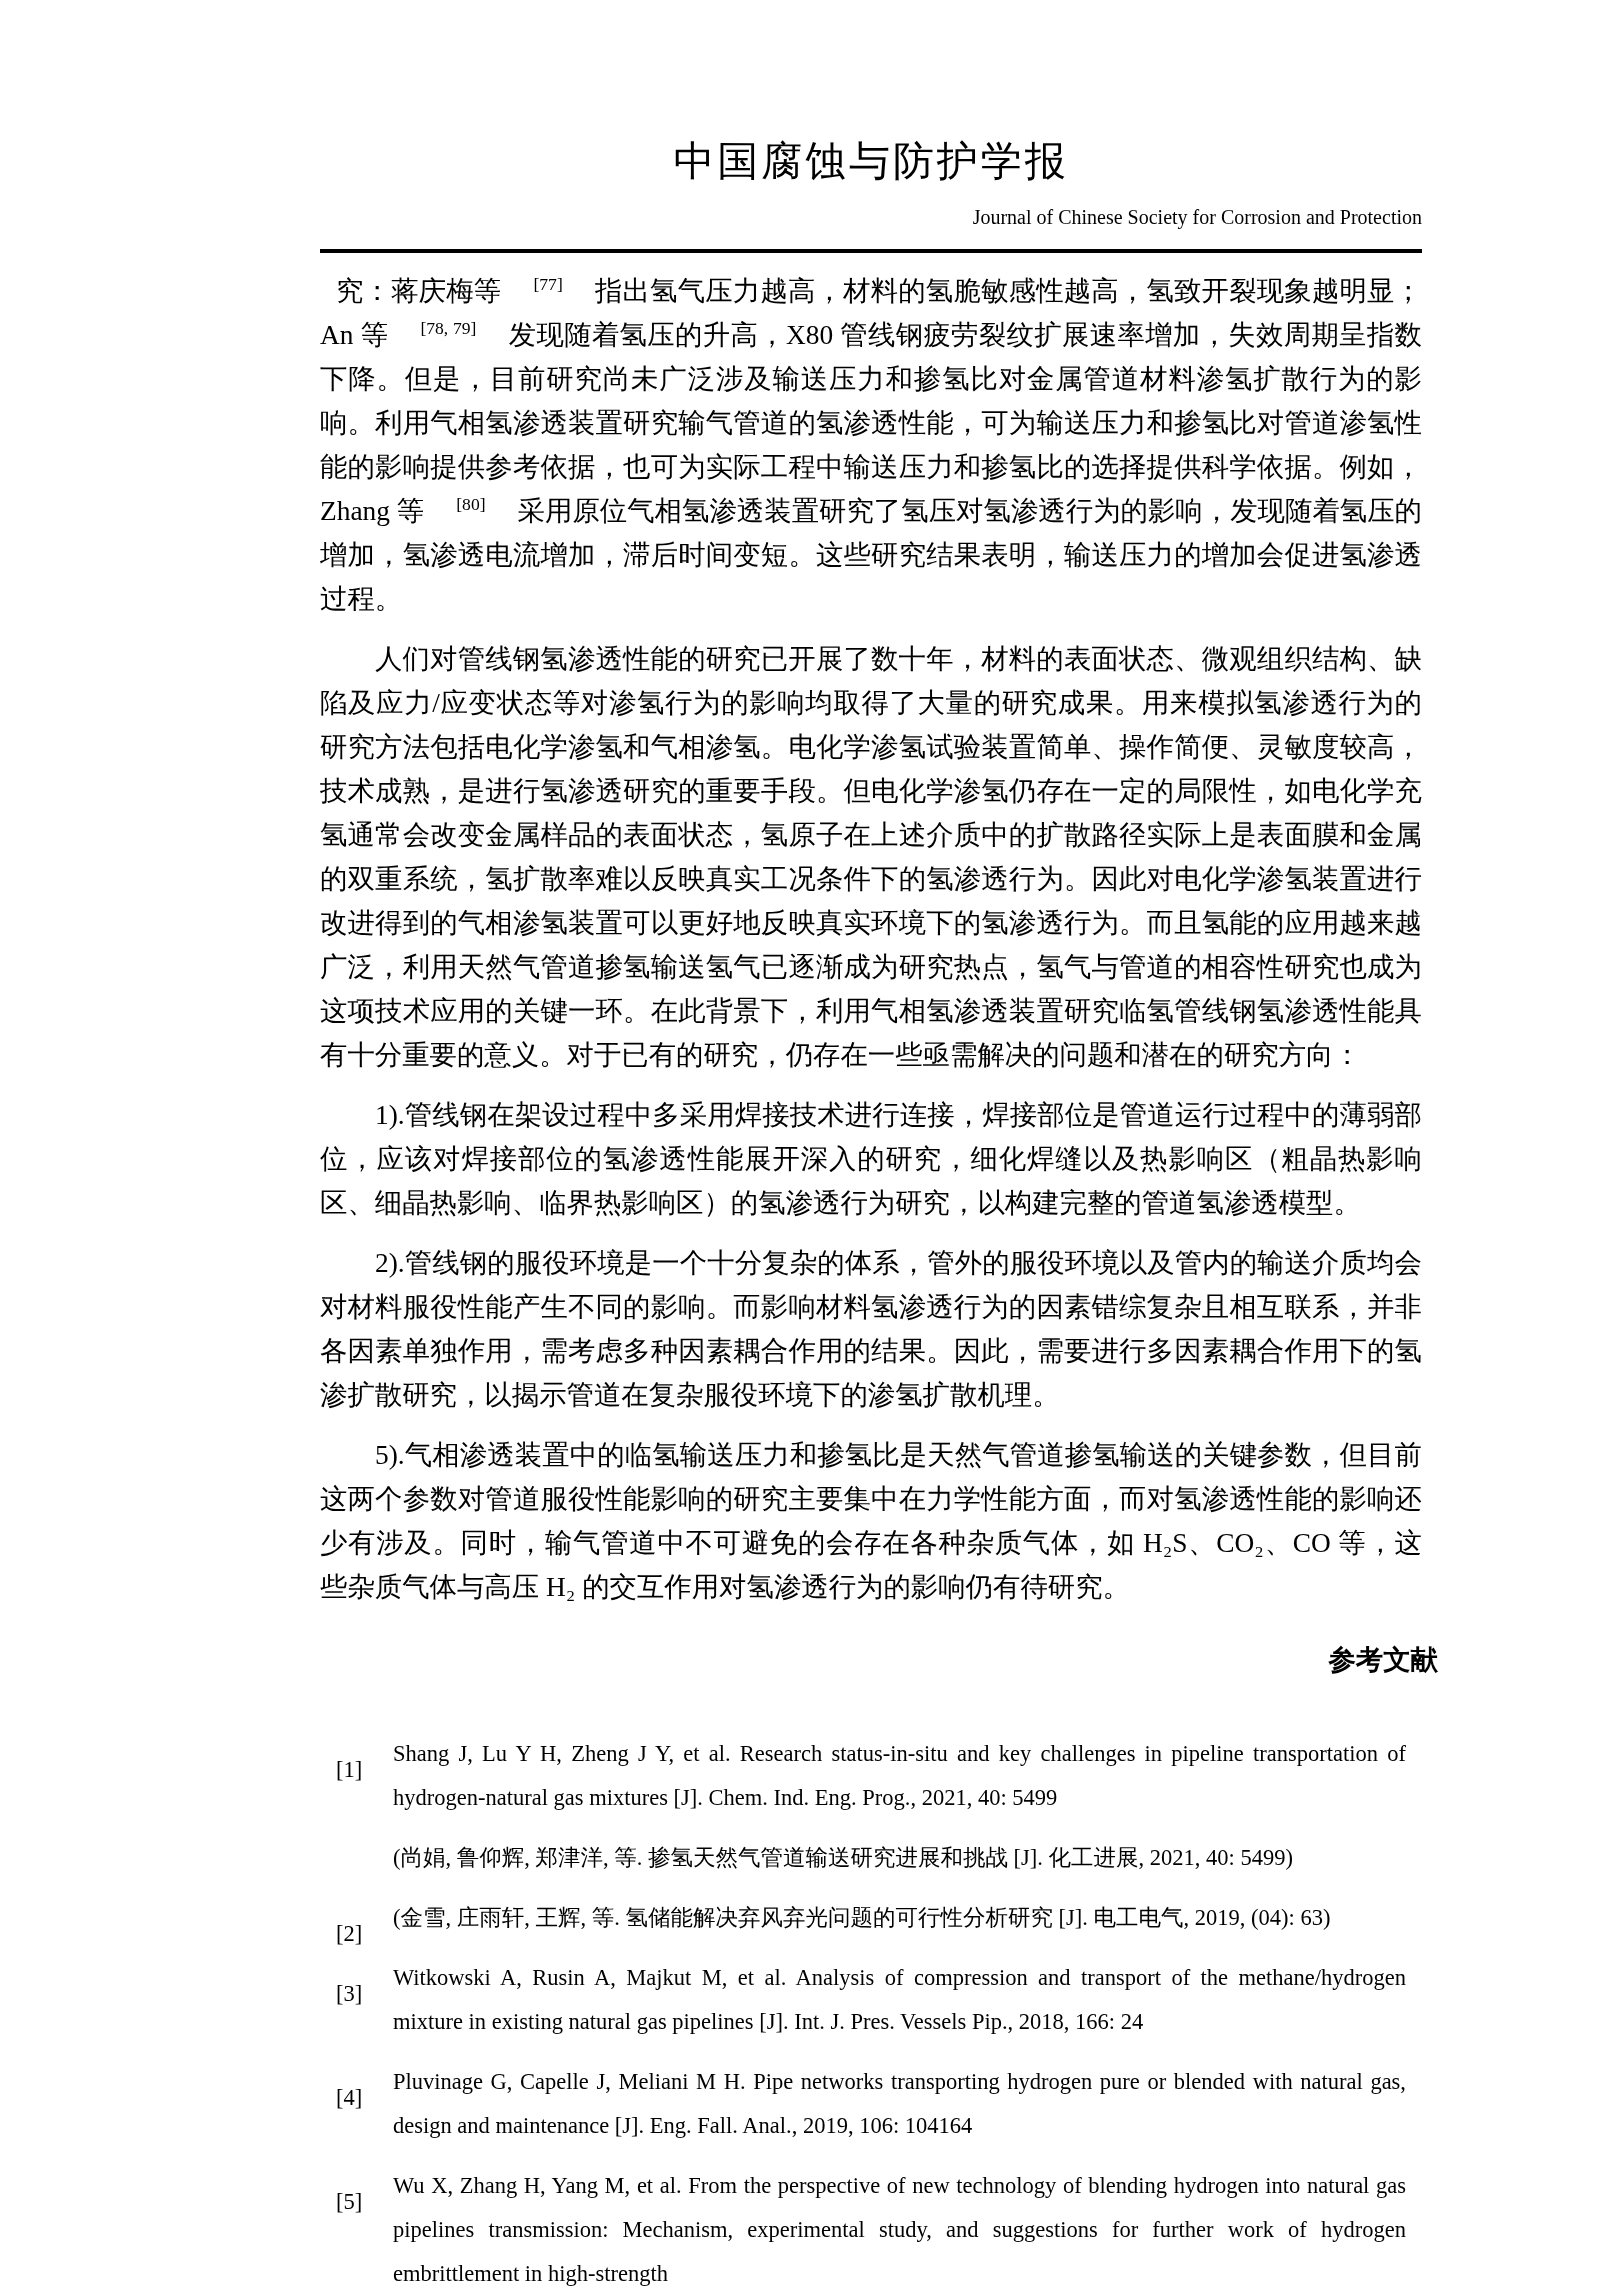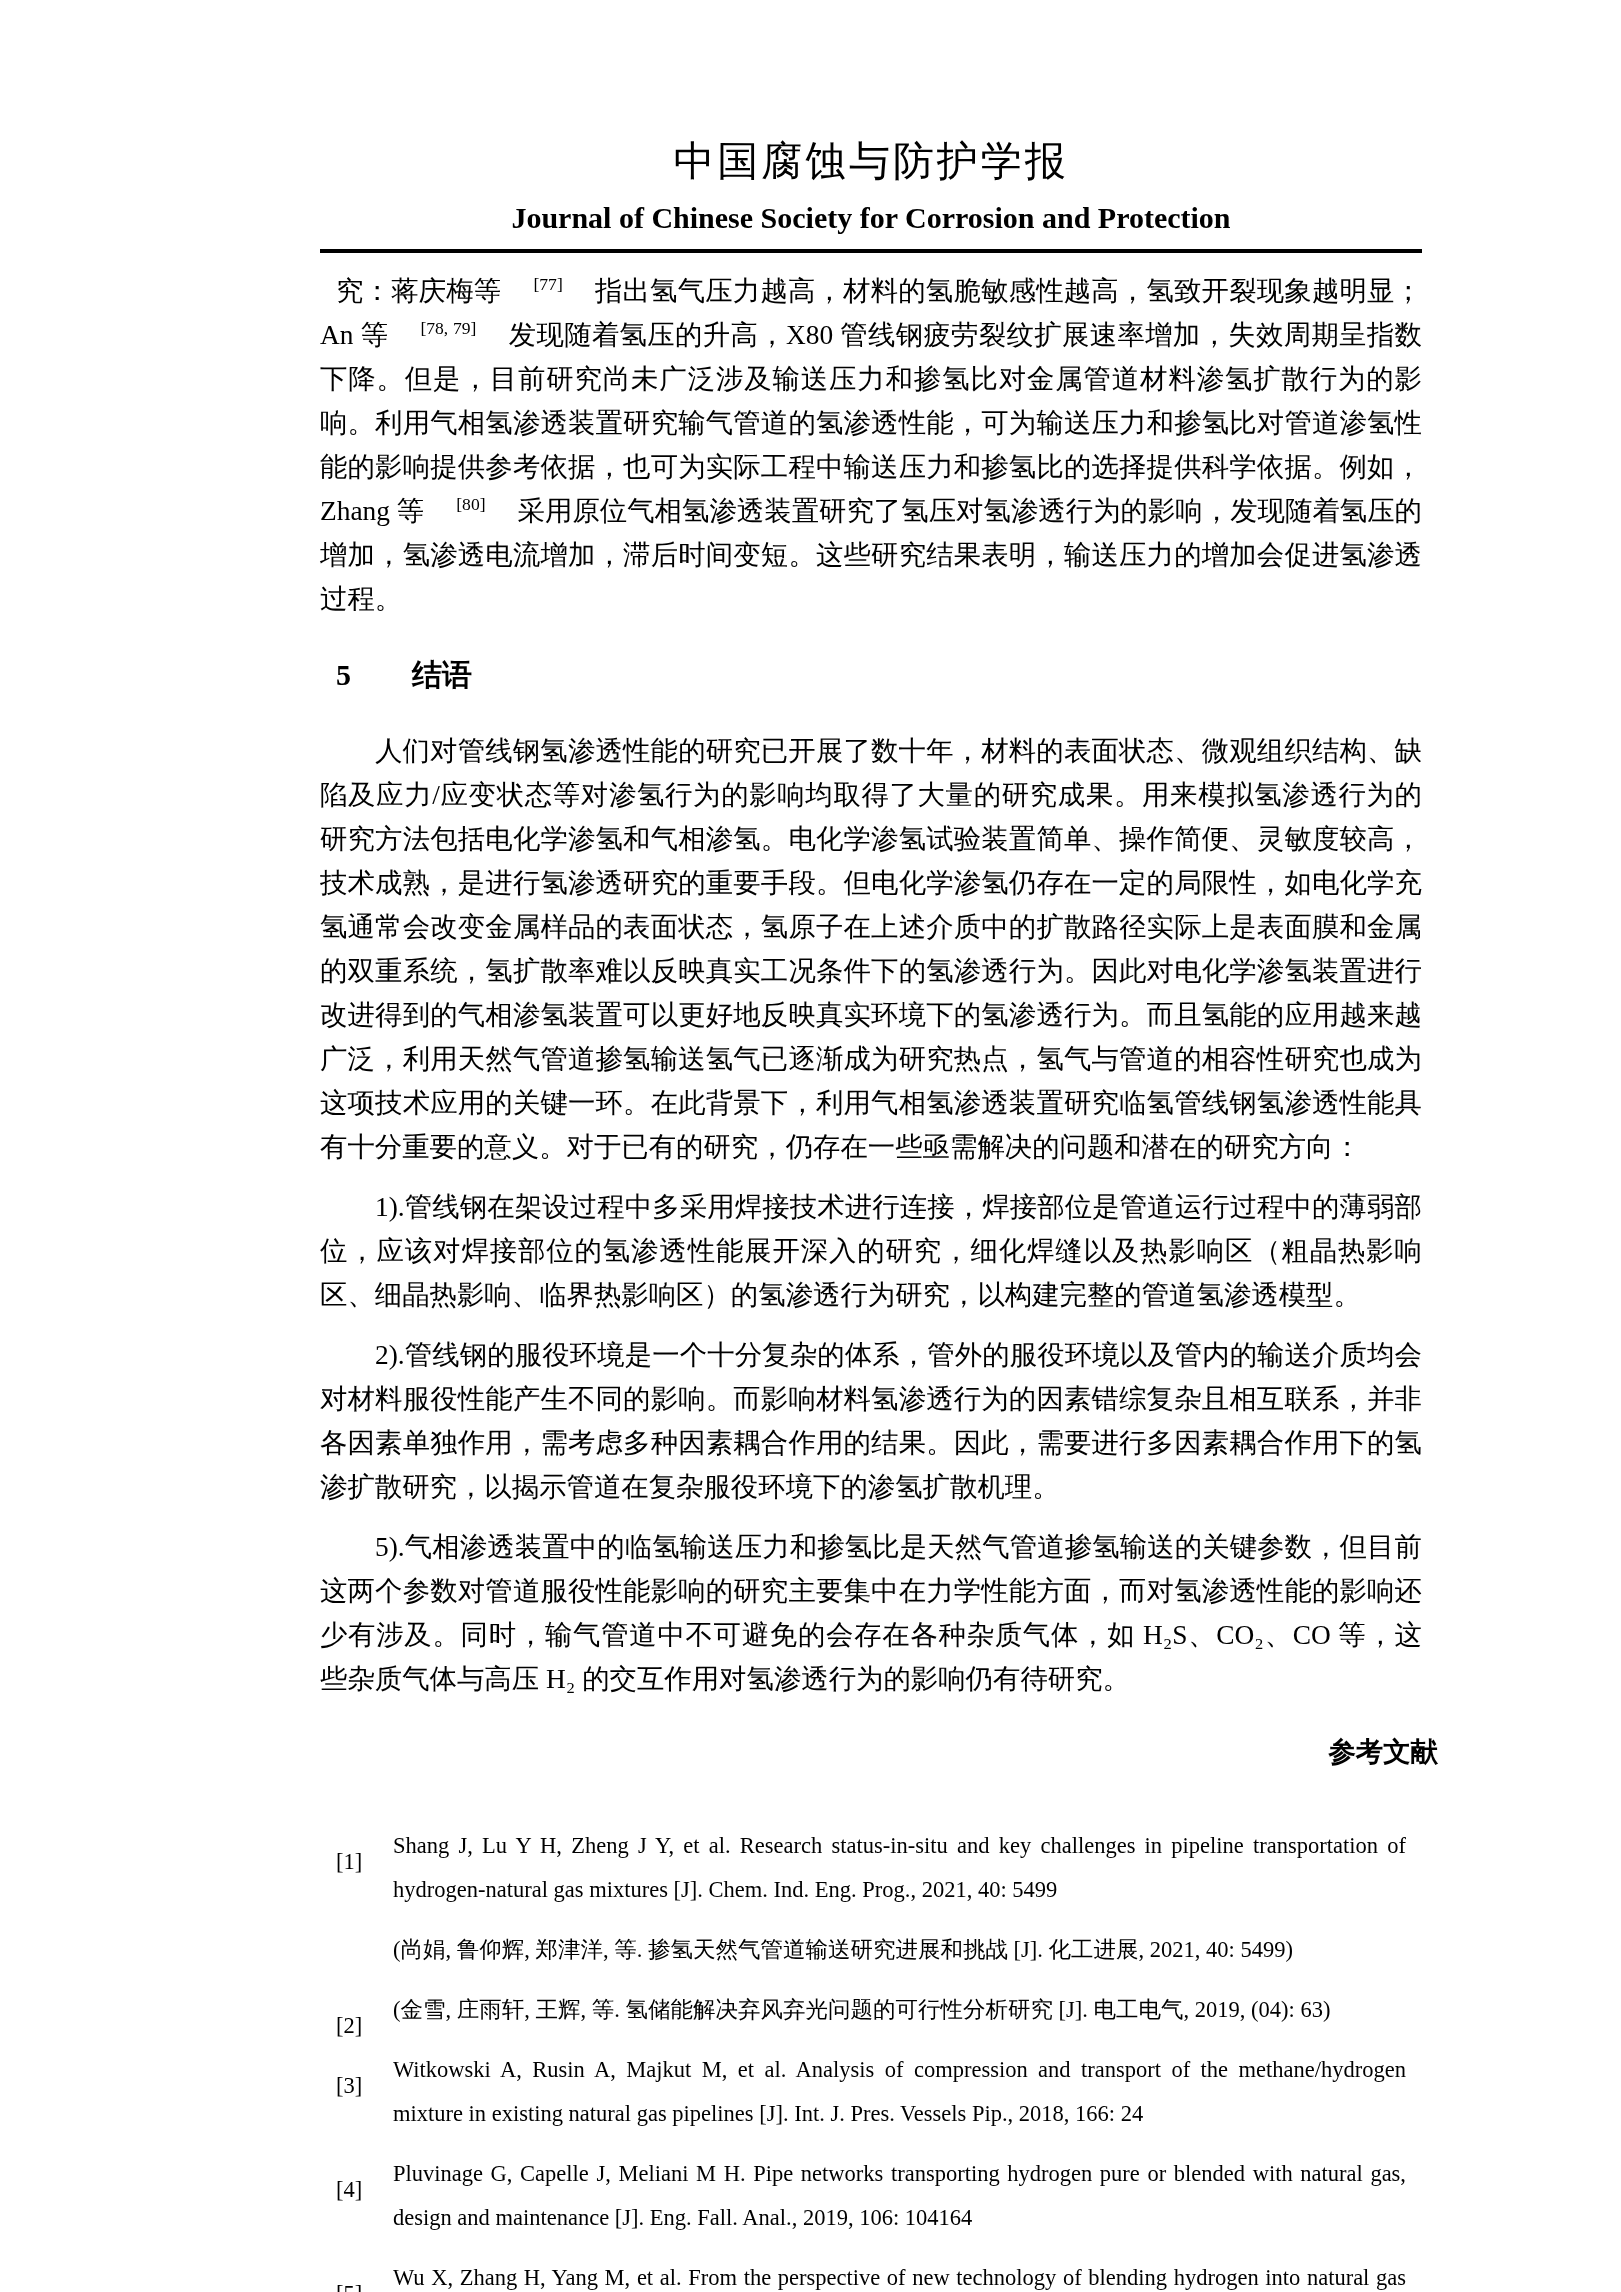--- a/index.html
+++ b/index.html
@@ -12,21 +12,21 @@
   }
   .page { width:1621px; height:2293px; background:#ffffff; }
   .content { width:1166px; margin-left:240px; }
 
   
   .header { text-align:center; padding-top:73px; }
   .journal-title-cn {
     font-size:41px; font-weight:normal; line-height:49px; letter-spacing:2.9px;
   }
   .journal-title-en {
-    font-size:30px; font-weight:bold; line-height:31px; margin-top:7.8px;
+    font-size:20px; font-weight:normal; line-height:31px; margin-top:7.8px;text-align:right;
   }
   .header-rule { height:0; border-bottom:4.9px solid #000000; margin-top:12.7px; }
 
   
   .body-text { margin-top:5.9px; font-size:27.4px; line-height:44px; text-align:justify; }
   .body-text p { text-align:justify; }
   p.para-indent { text-indent:55px; }
   p.para-flush { text-indent:0; }
   sup.cite { font-size:17.6px; line-height:0; vertical-align:super; }
 
@@ -59,21 +59,20 @@
     <div class="header">
       <div class="journal-title-cn">中国腐蚀与防护学报</div>
       <div class="journal-title-en">Journal of Chinese Society for Corrosion and Protection</div>
       <div class="header-rule"></div>
     </div>
 
     <div class="body-text">
 
       <p class="para-flush"><span>究：蒋庆梅等</span><sup class="cite">[77]</sup><span>指出氢气压力越高，材料的氢脆敏感性越高，氢致开裂现象越明显；An 等</span><sup class="cite">[78, 79]</sup><span>发现随着氢压的升高，X80 管线钢疲劳裂纹扩展速率增加，失效周期呈指数下降。但是，目前研究尚未广泛涉及输送压力和掺氢比对金属管道材料渗氢扩散行为的影响。利用气相氢渗透装置研究输气管道的氢渗透性能，可为输送压力和掺氢比对管道渗氢性能的影响提供参考依据，也可为实际工程中输送压力和掺氢比的选择提供科学依据。例如，Zhang 等</span><sup class="cite">[80]</sup><span>采用原位气相氢渗透装置研究了氢压对氢渗透行为的影响，发现随着氢压的增加，氢渗透电流增加，滞后时间变短。这些研究结果表明，输送压力的增加会促进氢渗透过程。</span></p>
 
-      <h2 class="section-heading"><span class="sec-num">5</span><span class="sec-title">结语</span></h2>
 
       <p class="para-indent">人们对管线钢氢渗透性能的研究已开展了数十年，材料的表面状态、微观组织结构、缺陷及应力/应变状态等对渗氢行为的影响均取得了大量的研究成果。用来模拟氢渗透行为的研究方法包括电化学渗氢和气相渗氢。电化学渗氢试验装置简单、操作简便、灵敏度较高，技术成熟，是进行氢渗透研究的重要手段。但电化学渗氢仍存在一定的局限性，如电化学充氢通常会改变金属样品的表面状态，氢原子在上述介质中的扩散路径实际上是表面膜和金属的双重系统，氢扩散率难以反映真实工况条件下的氢渗透行为。因此对电化学渗氢装置进行改进得到的气相渗氢装置可以更好地反映真实环境下的氢渗透行为。而且氢能的应用越来越广泛，利用天然气管道掺氢输送氢气已逐渐成为研究热点，氢气与管道的相容性研究也成为这项技术应用的关键一环。在此背景下，利用气相氢渗透装置研究临氢管线钢氢渗透性能具有十分重要的意义。对于已有的研究，仍存在一些亟需解决的问题和潜在的研究方向：</p>
       <p class="para-indent">1).管线钢在架设过程中多采用焊接技术进行连接，焊接部位是管道运行过程中的薄弱部位，应该对焊接部位的氢渗透性能展开深入的研究，细化焊缝以及热影响区（粗晶热影响区、细晶热影响、临界热影响区）的氢渗透行为研究，以构建完整的管道氢渗透模型。</p>
       <p class="para-indent">2).管线钢的服役环境是一个十分复杂的体系，管外的服役环境以及管内的输送介质均会对材料服役性能产生不同的影响。而影响材料氢渗透行为的因素错综复杂且相互联系，并非各因素单独作用，需考虑多种因素耦合作用的结果。因此，需要进行多因素耦合作用下的氢渗扩散研究，以揭示管道在复杂服役环境下的渗氢扩散机理。</p>
       <p class="para-indent">5).气相渗透装置中的临氢输送压力和掺氢比是天然气管道掺氢输送的关键参数，但目前这两个参数对管道服役性能影响的研究主要集中在力学性能方面，而对氢渗透性能的影响还少有涉及。同时，输气管道中不可避免的会存在各种杂质气体，如 H₂S、CO₂、CO 等，这些杂质气体与高压 H₂ 的交互作用对氢渗透行为的影响仍有待研究。</p>
 
     </div>
 
     <h3 class="refs-heading">参考文献</h3>
 

